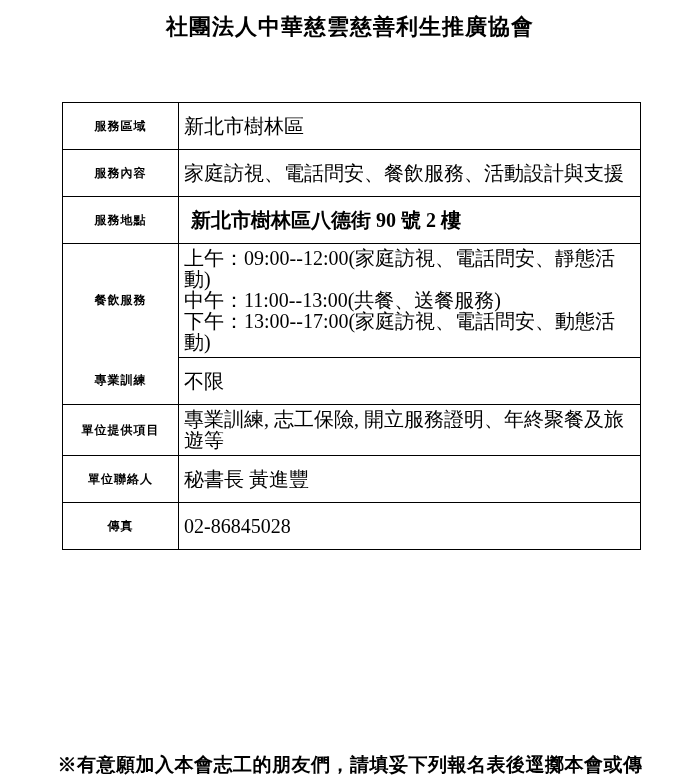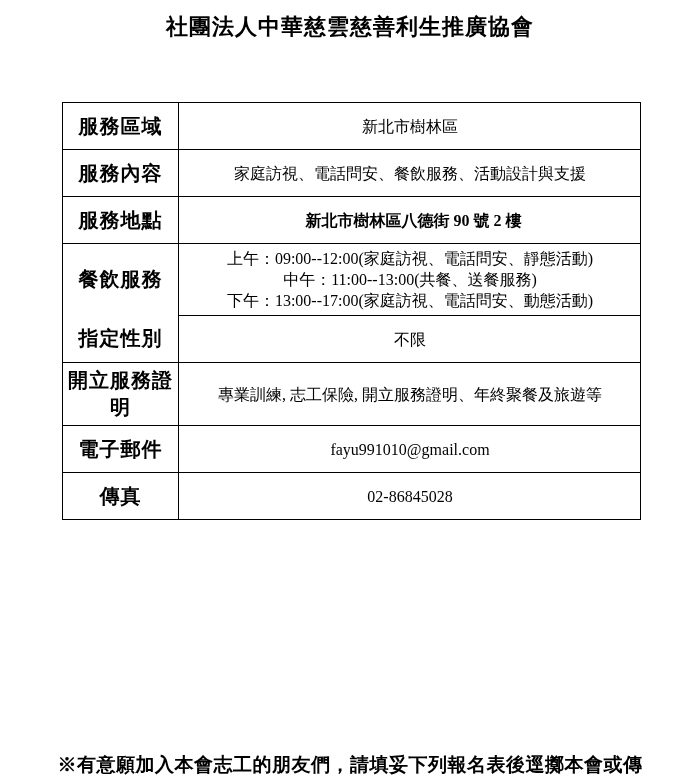--- a/index.html
+++ b/index.html
@@ -32,30 +32,30 @@
     border-collapse: collapse;
     table-layout: fixed;
   }
   table.info-table th,
   table.info-table td {
     border: 1.5px solid #000000;
     vertical-align: middle;
   }
   table.info-table th {
     width: 116px;
-    font-size: 20px;
+    font-size: 12px;
     font-weight: bold;
     text-align: center;
     padding: 4px 2px;
     letter-spacing: 1px;
   }
   table.info-table td {
-    font-size: 16px;
+    font-size: 20px;
     font-weight: normal;
-    text-align: center;
+    text-align: left;
     padding: 4px 4px 4px 5px;
   }
   table.info-table tr { height: 47px; }
   
   table.info-table tbody tr:nth-child(5) th { border-top-style: hidden; }
   
   table.info-table tbody tr:nth-child(3) td { padding-left: 12px; font-weight: bold; }
   .value-line { line-height: 21px; }
   .footer-note {
     position: absolute;
@@ -101,35 +101,35 @@
         </tr>
         <tr>
           <th>餐飲服務</th>
           <td>
             <div class="value-line">上午：09:00--12:00(家庭訪視、電話問安、靜態活動)</div>
             <div class="value-line">中午：11:00--13:00(共餐、送餐服務)</div>
             <div class="value-line">下午：13:00--17:00(家庭訪視、電話問安、動態活動)</div>
           </td>
         </tr>
         <tr>
-          <th>指定性別</th>
+          <th>專業訓練</th>
           <td>
             <div class="value-line">不限</div>
           </td>
         </tr>
         <tr>
-          <th>開立服務證明</th>
+          <th>單位提供項目</th>
           <td>
             <div class="value-line">專業訓練, 志工保險, 開立服務證明、年終聚餐及旅遊等</div>
           </td>
         </tr>
         <tr>
-          <th>電子郵件</th>
+          <th>單位聯絡人</th>
           <td>
-            <div class="value-line">fayu991010@gmail.com</div>
+            <div class="value-line">秘書長 黃進豐</div>
           </td>
         </tr>
         <tr>
           <th>傳真</th>
           <td>
             <div class="value-line">02-86845028</div>
           </td>
         </tr>
       </tbody>
   </table>

